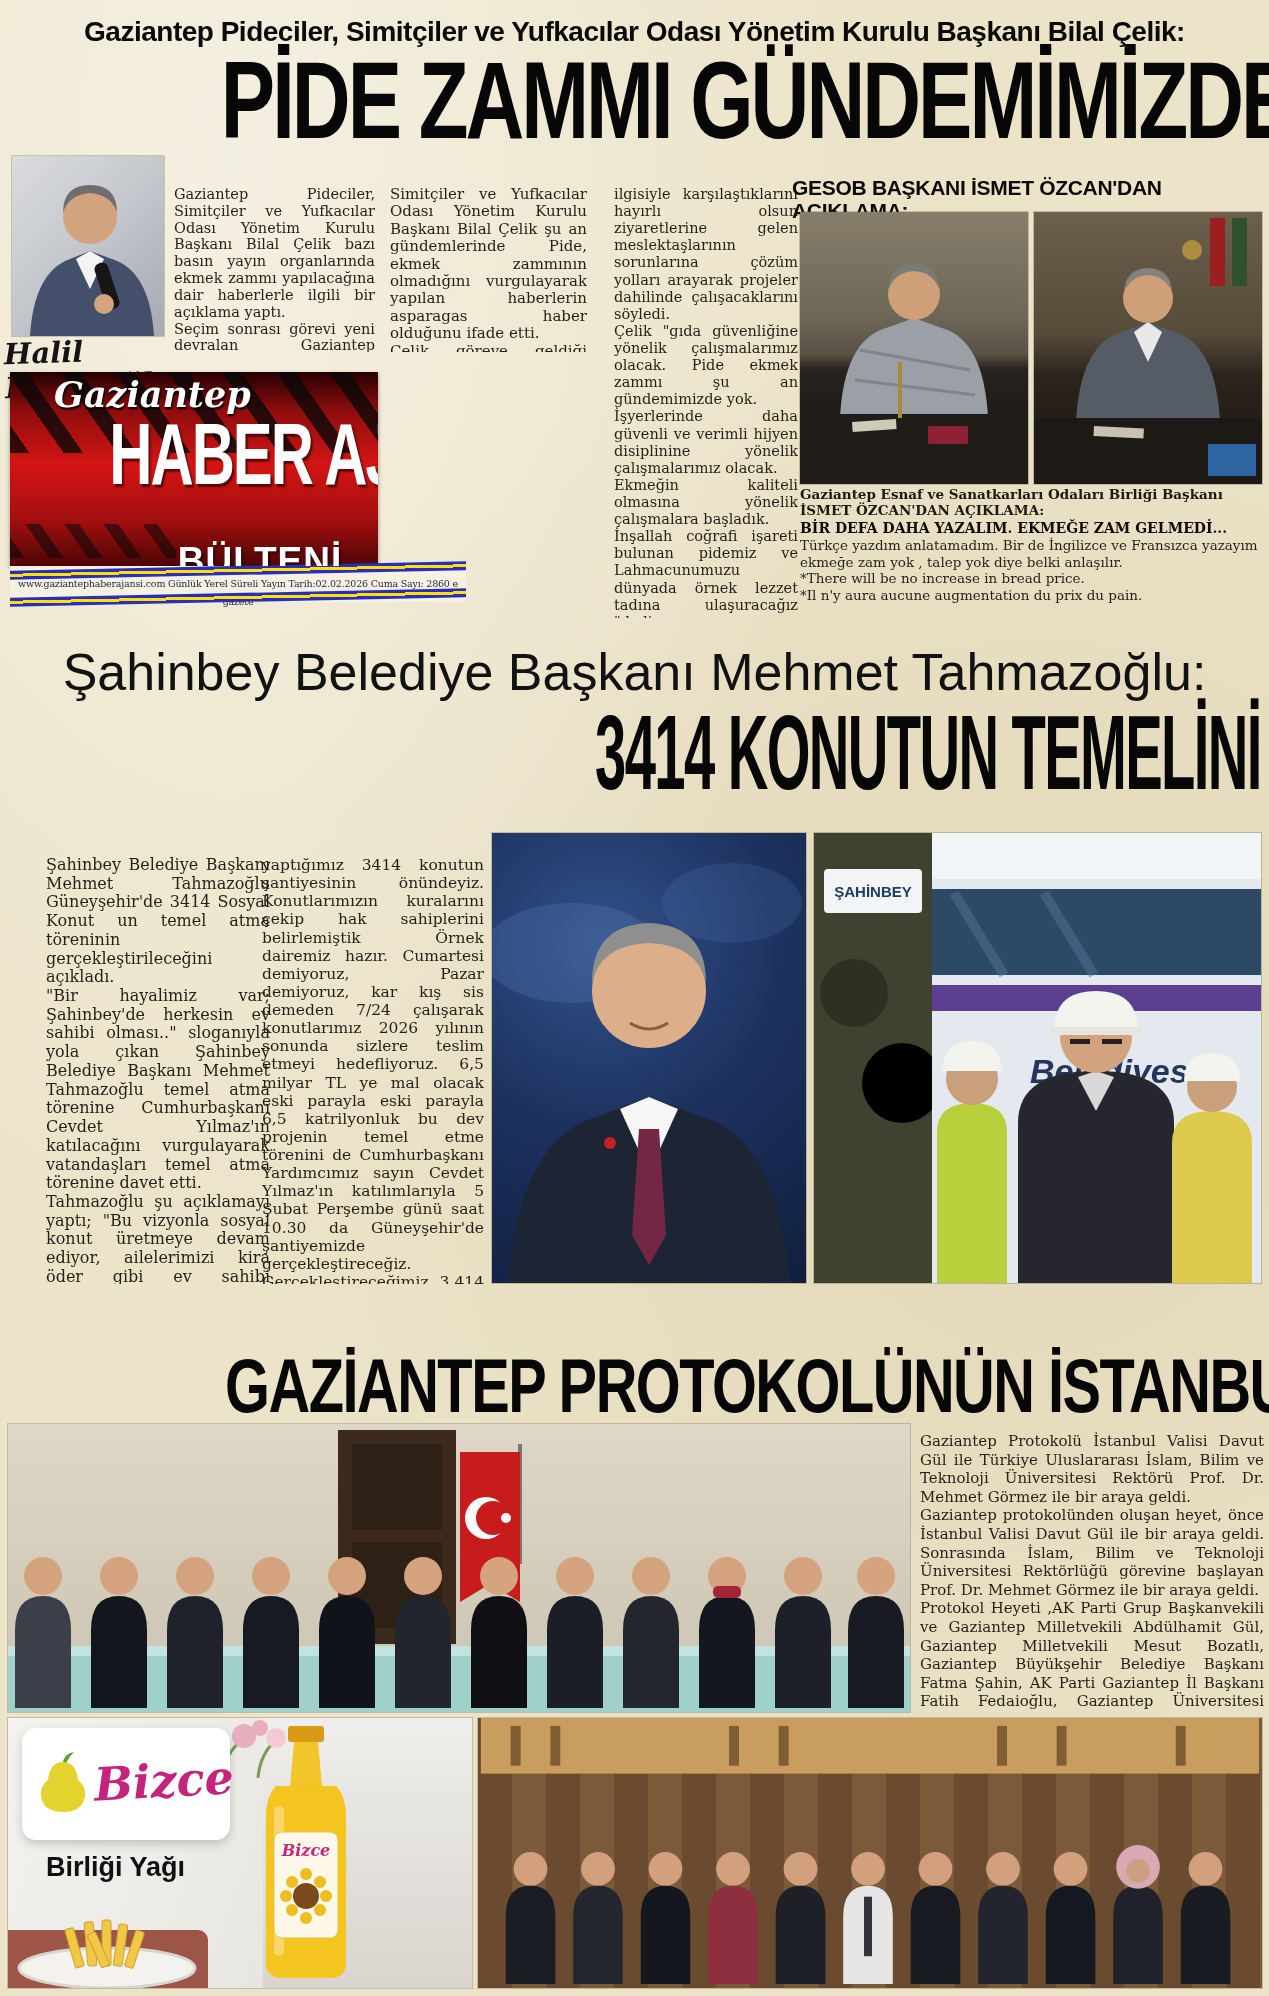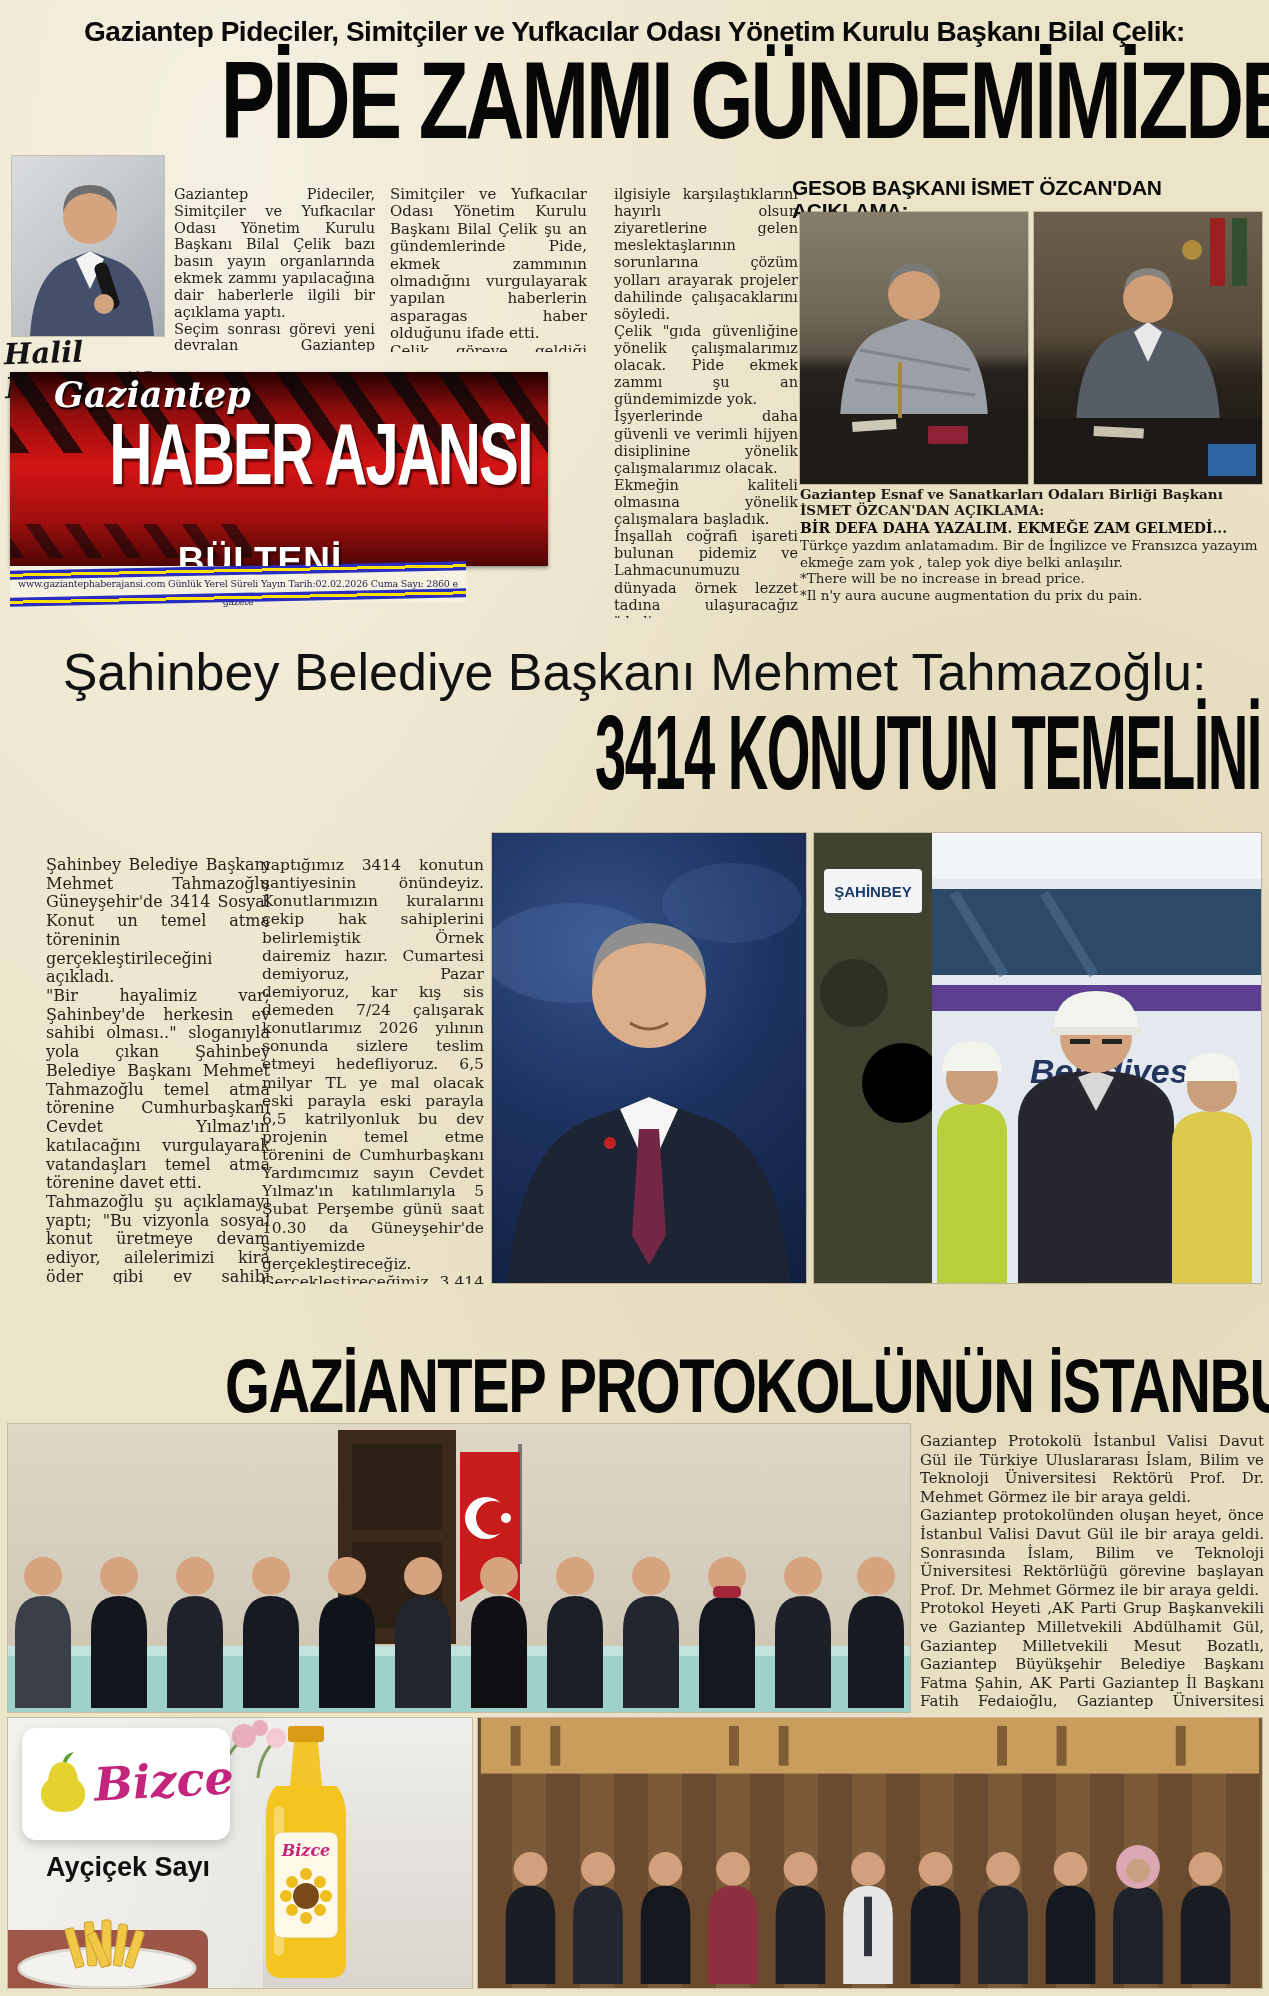--- a/index.html
+++ b/index.html
@@ -29,21 +29,21 @@
   .h3s{font-size:76px;letter-spacing:-2px;transform:scaleX(.76);transform-origin:50% 50%;}
 
   
   .s1c1{left:174px;top:186px;width:201px;height:166px;font-size:14.5px;line-height:1.16;}
   .s1c2{left:390px;top:186px;width:197px;height:166px;font-size:15px;line-height:1.16;}
   .s1c3{left:614px;top:186px;width:184px;height:432px;font-size:14.5px;line-height:1.18;}
 
   
   .signature{left:4px;top:334px;width:190px;height:40px;font-family:"DejaVu Serif",serif;
     font-style:italic;font-weight:700;font-size:29px;color:#141414;transform:rotate(-2deg);}
-  .masthead{left:10px;top:372px;width:538px;height:194px;overflow:hidden;
+  .masthead{left:10px;top:372px;width:368px;height:194px;overflow:hidden;
     background:linear-gradient(180deg,#250000 0%,#8f0d0d 20%,#d41414 48%,#a30f0f 76%,#4e0505 100%);
     box-shadow:0 2px 4px rgba(0,0,0,.4);}
   .masthead::before{content:"";position:absolute;left:0;top:0;right:0;height:42%;
     background:repeating-linear-gradient(55deg, rgba(8,8,8,.78) 0 16px, rgba(0,0,0,0) 16px 44px);}
   .masthead::after{content:"";position:absolute;left:0;bottom:8px;width:45%;height:34px;
     background:repeating-linear-gradient(55deg, rgba(8,8,8,.55) 0 12px, rgba(0,0,0,0) 12px 32px);}
   .mh-city{position:absolute;left:44px;top:2px;font-family:"DejaVu Serif",serif;
     font-style:italic;font-weight:700;font-size:35px;color:#fff;z-index:3;text-shadow:1px 2px 2px #000;}
   .mh-title-wrap{position:absolute;left:0;top:38px;width:456px;text-align:center;z-index:3;}
   .mh-title{display:inline-block;white-space:nowrap;font:800 88px/1 "Liberation Sans",sans-serif;
@@ -300,21 +300,21 @@
       <circle cx="72" cy="8" r="8" fill="#e9aebd"></circle>
     </svg>
     <div class="ad-mat"></div>
     <div class="ad-card">
       <svg class="ad-pear" width="54" height="66" viewBox="0 0 54 66">
         <path d="M27 14 Q27 4 38 2 Q30 10 30 16 Z" fill="#5a9e34"></path>
         <path d="M27 12 Q40 12 42 30 Q52 38 48 50 Q44 62 27 62 Q10 62 6 50 Q2 38 12 30 Q14 12 27 12 Z" fill="#e4d22e"></path>
       </svg>
       <span class="ad-brand">Bizce</span>
     </div>
-    <div class="ad-product">Ayçiçek Sayı</div>
+    <div class="ad-product">Birliği Yağı</div>
     <svg class="ad-fries" width="190" height="80" viewBox="0 0 190 80">
       <ellipse cx="95" cy="56" rx="88" ry="20" fill="#f3f2ee" stroke="#d8d5cc" stroke-width="3"></ellipse>
       <g fill="#f1c746" stroke="#cfa22e" stroke-width="1">
         <rect x="58" y="16" width="9" height="40" rx="2" transform="rotate(-16 62 36)"></rect>
         <rect x="74" y="10" width="9" height="44" rx="2" transform="rotate(-5 78 32)"></rect>
         <rect x="90" y="8" width="9" height="46" rx="2"></rect>
         <rect x="104" y="12" width="9" height="42" rx="2" transform="rotate(8 108 33)"></rect>
         <rect x="118" y="18" width="9" height="38" rx="2" transform="rotate(18 122 37)"></rect>
         <rect x="82" y="20" width="9" height="36" rx="2" transform="rotate(-24 86 38)"></rect>
       </g>

